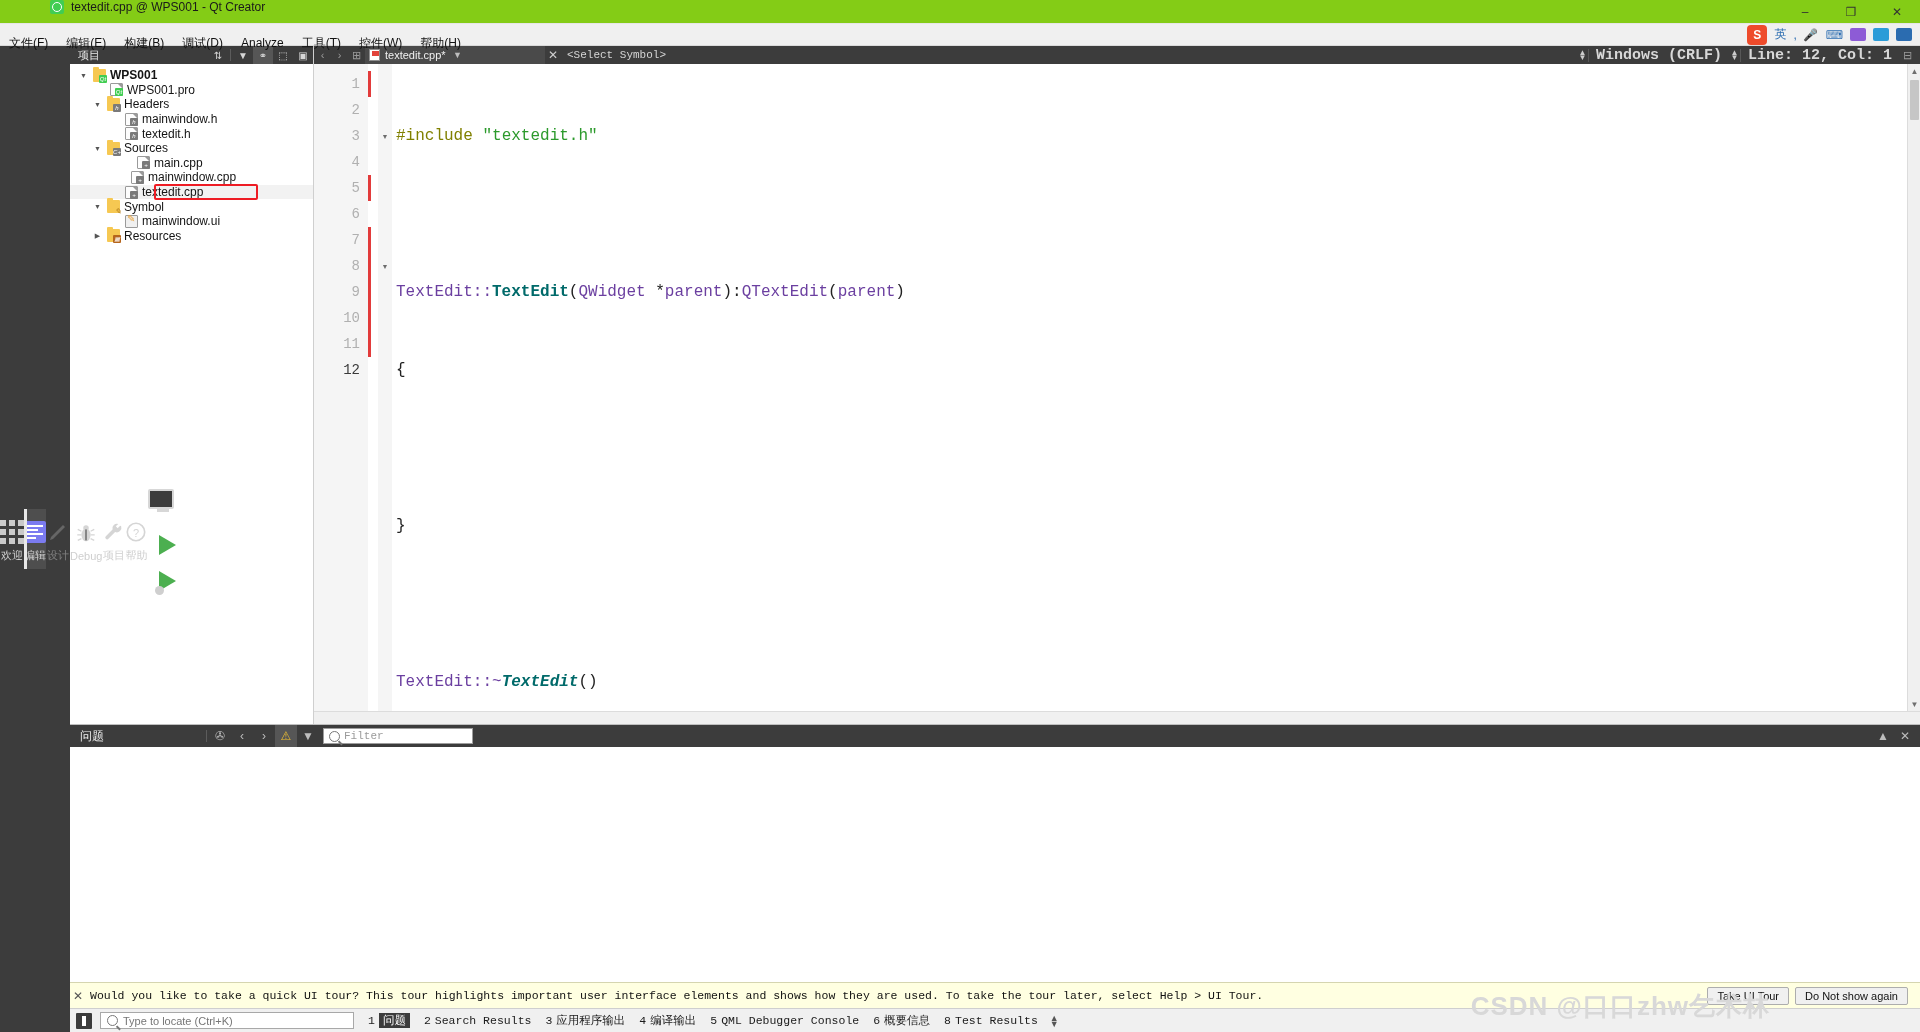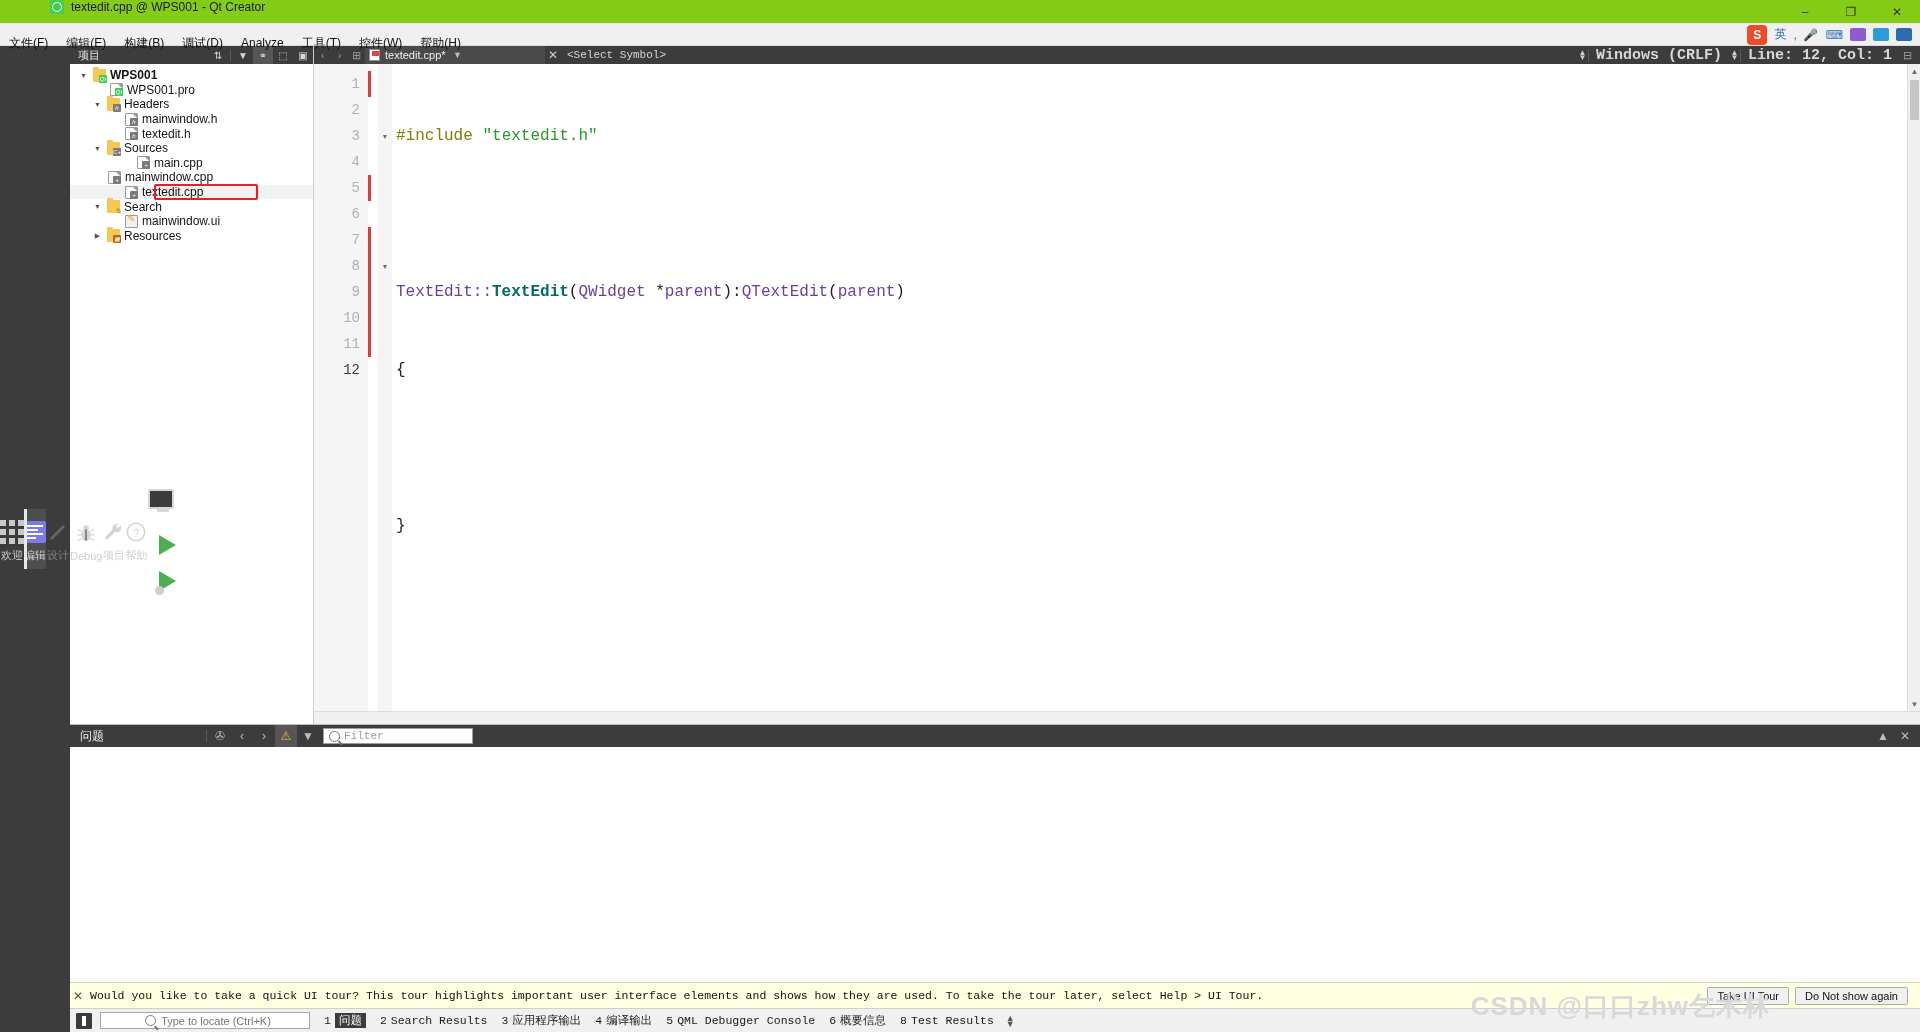--- a/index.html
+++ b/index.html
@@ -217,21 +217,21 @@
   .tclose { width:18px; text-align:center; color:#555; font-size:12px; padding-right:6px; }
 
   
   .statusbar {
     height:24px; background:#f0f0f0; border-top:1px solid #cfcfcf; display:flex; align-items:center;
     flex:0 0 24px; padding-left:6px; gap:0;
   }
   .sb-toggle { width:16px;height:16px;background:#3c3c3c;border-radius:1px;display:flex;align-items:center;justify-content:center;margin-right:8px;}
   .sb-toggle i{ width:4px;height:10px;background:#fff;display:block;}
   .locate {
-    width:210px;height:17px;background:#fff;border:1px solid #a8a8a8;display:flex;align-items:center;gap:5px;padding-left:6px;justify-content:center;
+    width:254px;height:17px;background:#fff;border:1px solid #a8a8a8;display:flex;align-items:center;gap:5px;padding-left:6px;
   }
   .locate .ph { font-size:11px; color:#767676; }
   .sbitem { font-size:11.5px; color:#1b1b1b; font-family:"Liberation Mono", monospace; margin-left:14px; white-space:nowrap; }
   .sbitem.active .nm { background:#3c3c3c; color:#fff; padding:1px 4px; }
   .sbitem .num { color:#1b1b1b; margin-right:4px; }
   .sb-arrows { margin-left:12px; color:#555; font-size:9px; display:flex;flex-direction:column;line-height:6px;}
 
   .watermark {
     position:absolute; right:150px; bottom:8px; font-size:26px; color:#d8d8d8; font-weight:bold;
     letter-spacing:1px; pointer-events:none; user-select:none;
@@ -434,21 +434,21 @@
                 </span>
               <span class="lbl-t">Sources</span>
             </div>
             <div class="row" style="padding-left:52px">
               <div class="arrow none"></div>
               <span class="ico file">
                   <i class="badge c">+</i>
                 </span>
               <span class="lbl-t">main.cpp</span>
             </div>
-            <div class="row" style="padding-left:23px">
+            <div class="row" style="padding-left:46px">
               <div class="arrow none"></div>
               <span class="ico file">
                   <i class="badge c">+</i>
                 </span>
               <span class="lbl-t">mainwindow.cpp</span>
             </div>
 
             <div class="row sel" style="padding-left:40px">
               <div class="arrow none"></div>
               <span class="ico file">
@@ -456,21 +456,21 @@
                 </span>
               <span class="lbl-t">textedit.cpp</span>
               <div class="hl-box"></div>
             </div>
 
             <div class="row" style="padding-left:22px">
               <div class="arrow">▼</div>
               <span class="ico folder">
                   <i class="badge" style="background:transparent;color:#b37f1d;font-size:8px;right:-2px;bottom:-3px;">✎</i>
                 </span>
-              <span class="lbl-t">Search</span>
+              <span class="lbl-t">Symbol</span>
             </div>
             <div class="row" style="padding-left:40px">
               <div class="arrow none"></div>
               <span class="ico pencil"></span>
               <span class="lbl-t">mainwindow.ui</span>
             </div>
 
             <div class="row" style="padding-left:22px">
               <div class="arrow">▶</div>
               <span class="ico folder">
@@ -549,20 +549,21 @@
             </div>
 
             <div class="code">
               <div class="ln"><span class="pp">#include </span><span class="str">"textedit.h"</span></div>
               <div class="ln"></div>
               <div class="ln"><span class="cls">TextEdit</span><span class="cls">::</span><span class="fn">TextEdit</span><span class="pl">(</span><span class="typ">QWidget</span><span class="pl"> *</span><span class="var">parent</span><span class="pl">)</span><span class="pl">:</span><span class="typ">QTextEdit</span><span class="pl">(</span><span class="var">parent</span><span class="pl">)</span></div>
               <div class="ln"><span class="pl">{</span></div>
               <div class="ln"></div>
               <div class="ln"><span class="pl">}</span></div>
               <div class="ln"></div>
+              <div class="ln"><span class="cls">TextEdit</span><span class="cls">::~</span><span class="fnI">TextEdit</span><span class="pl">()</span></div>
               
               
               
               
             </div>
 
             <div class="scroll-v">
               <div class="up">▲</div>
               <div class="thumb"></div>
               <div class="dn">▼</div>

